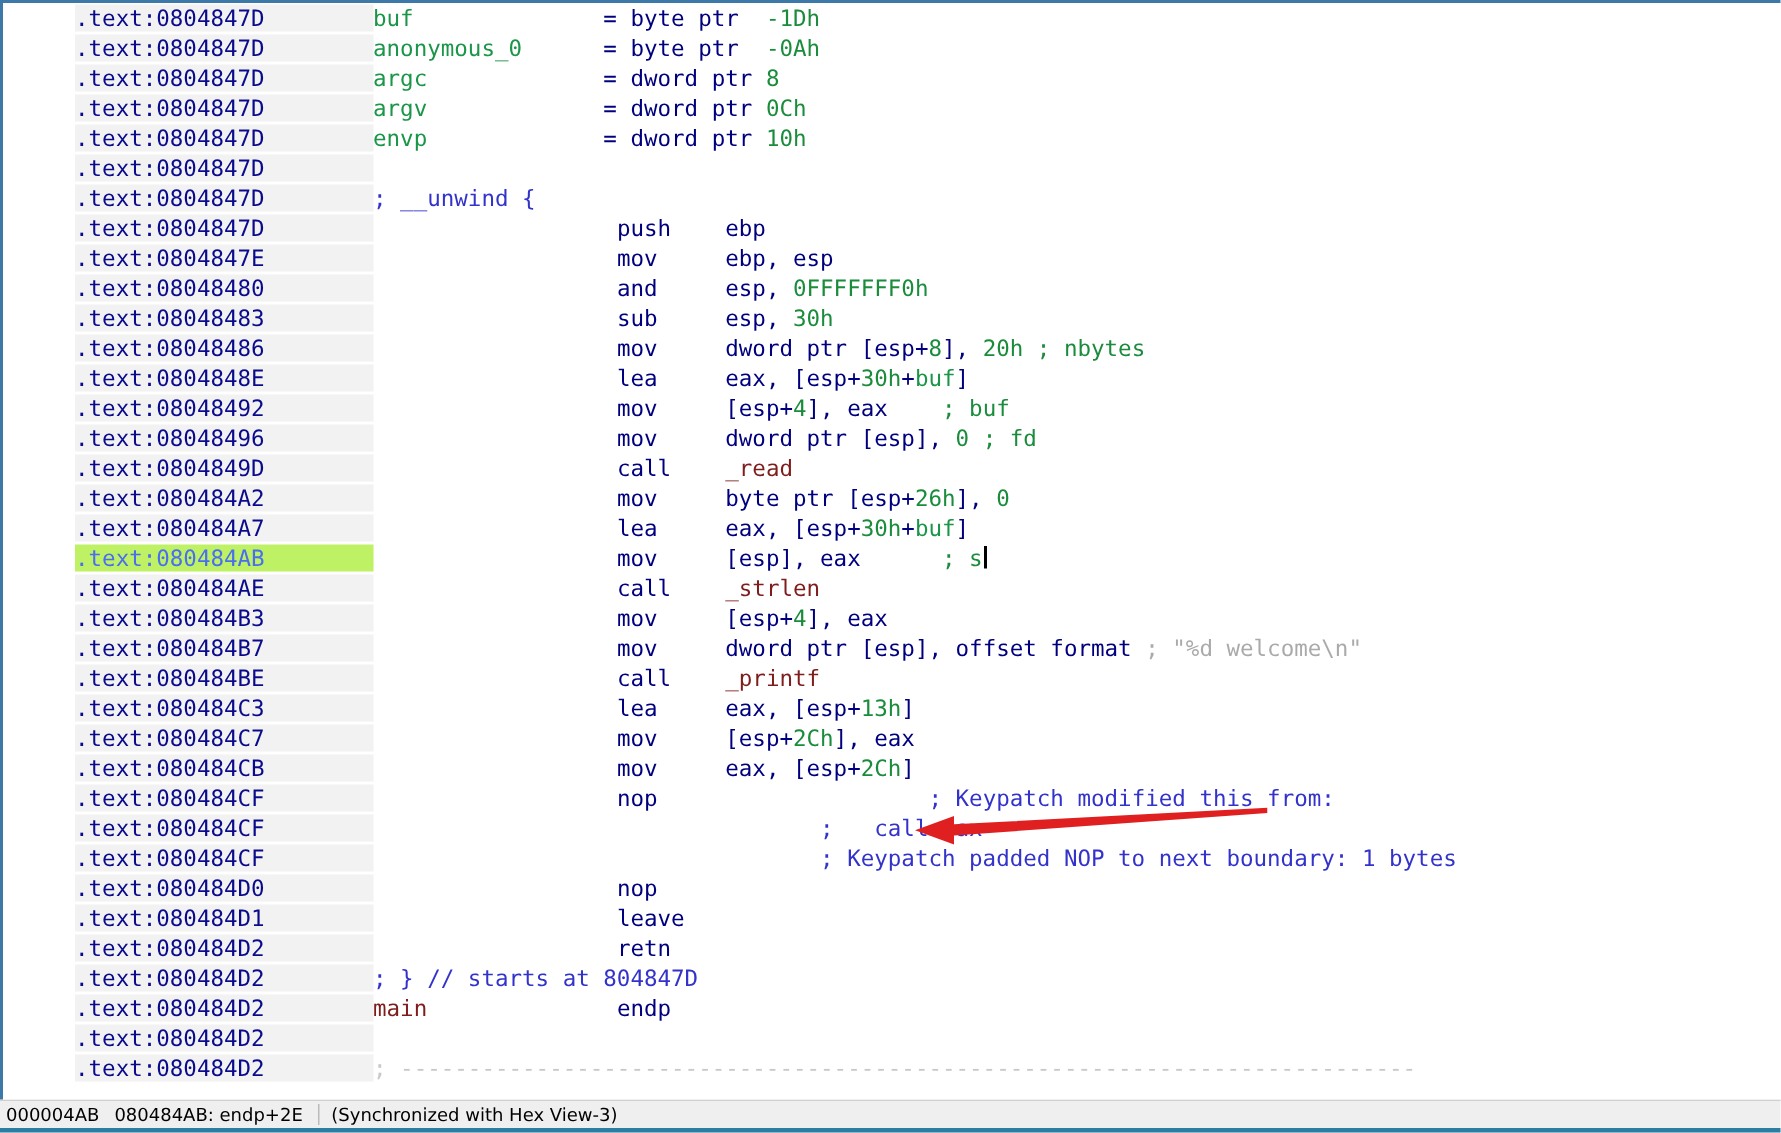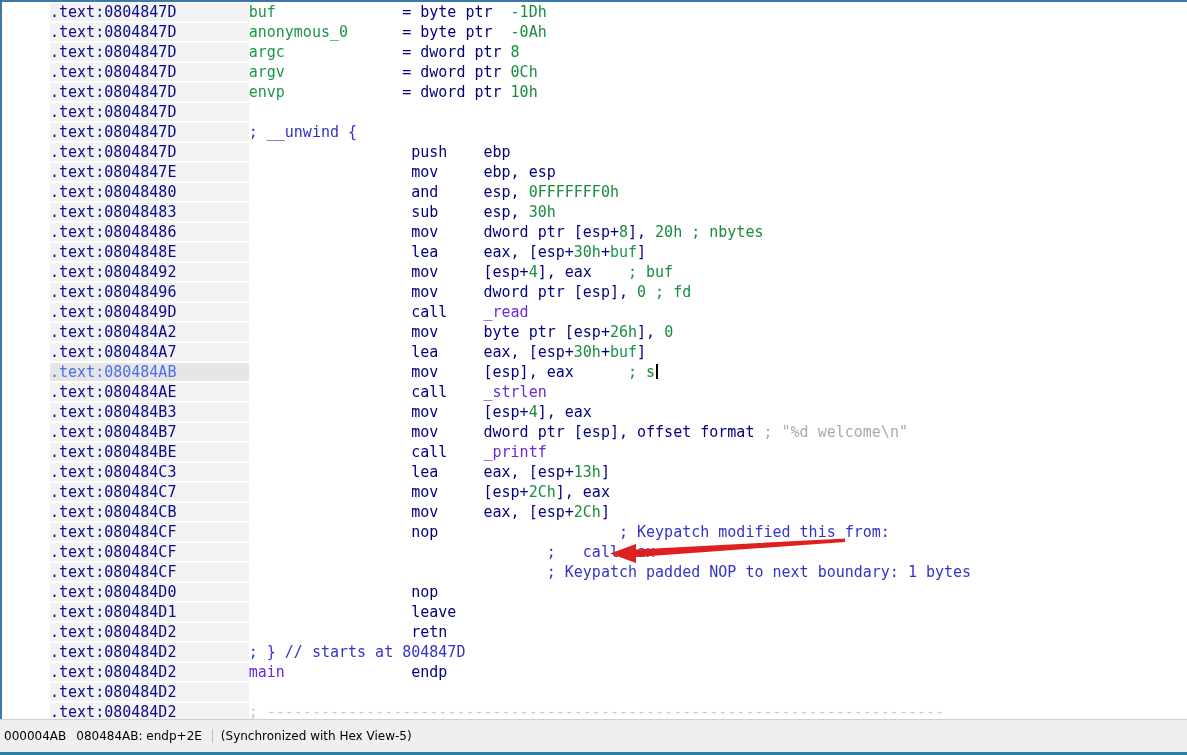--- a/index.html
+++ b/index.html
@@ -54,28 +54,28 @@
     letter-spacing: 0px;
   }
 
   
   .addr {
     color: #0a0a8c;
     background: #f2f2f2;
   }
   .code-line.current .addr {
     color: #4a6ef0;
-    background: #e5e5e5;
+    background: #bef264;
   }
 
   
   .var     { color: #1a9648; }   
   .num     { color: #1a8c3c; }   
   .kw      { color: #00007f; }   
-  .fn      { color: #6d28d9; }   
+  .fn      { color: #7f1d1d; }   
   .cmt     { color: #1a8c3c; text-align: right; }   
   .rcmt    { color: #3333cc; }   
   .str     { color: #aaaaaa; }   
   .sep     { color: #c8c8c8; }   
   .plain   { color: #00007f; }
 
   
   .caret {
     display: inline-block;
     width: 2px;
@@ -91,21 +91,21 @@
     left: 608px;
     top: 536px;
     width: 235px;
     height: 28px;
     pointer-events: none;
   }
 
   
   #status-bar {
     flex: 0 0 auto;
-    height: 36px;
+    height: 22px;
     background: #efefef;
     border-top: 1px solid #d0d0d0;
     border-bottom: 3px solid #2b7ea1;
     display: flex;
     align-items: center;
     font-family: "DejaVu Sans", "Liberation Sans", sans-serif;
     font-size: 12px;
     color: #000000;
     padding-left: 4px;
     box-sizing: border-box;
@@ -125,16 +125,16 @@
     <div id="code-listing"><div class="code-line"><span class="addr">.text:0804847D        </span><span class="var">buf              </span><span class="kw">= </span><span class="kw">byte ptr  </span><span class="num">-1Dh</span></div><div class="code-line"><span class="addr">.text:0804847D        </span><span class="var">anonymous_0      </span><span class="kw">= </span><span class="kw">byte ptr  </span><span class="num">-0Ah</span></div><div class="code-line"><span class="addr">.text:0804847D        </span><span class="var">argc             </span><span class="kw">= </span><span class="kw">dword ptr </span><span class="num">8</span></div><div class="code-line"><span class="addr">.text:0804847D        </span><span class="var">argv             </span><span class="kw">= </span><span class="kw">dword ptr </span><span class="num">0Ch</span></div><div class="code-line"><span class="addr">.text:0804847D        </span><span class="var">envp             </span><span class="kw">= </span><span class="kw">dword ptr </span><span class="num">10h</span></div><div class="code-line"><span class="addr">.text:0804847D        </span><span class="plain"></span></div><div class="code-line"><span class="addr">.text:0804847D        </span><span class="rcmt">; __unwind {</span></div><div class="code-line"><span class="addr">.text:0804847D        </span><span class="plain">                  </span><span class="kw">push    </span><span><span class="kw">ebp</span></span></div><div class="code-line"><span class="addr">.text:0804847E        </span><span class="plain">                  </span><span class="kw">mov     </span><span><span class="kw">ebp, esp</span></span></div><div class="code-line"><span class="addr">.text:08048480        </span><span class="plain">                  </span><span class="kw">and     </span><span><span class="kw">esp, </span><span class="num">0FFFFFFF0h</span></span></div><div class="code-line"><span class="addr">.text:08048483        </span><span class="plain">                  </span><span class="kw">sub     </span><span><span class="kw">esp, </span><span class="num">30h</span></span></div><div class="code-line"><span class="addr">.text:08048486        </span><span class="plain">                  </span><span class="kw">mov     </span><span><span class="kw">dword ptr [esp+</span><span class="num">8</span><span class="kw">], </span><span class="num">20h</span></span><span class="plain"> </span><span class="cmt">; nbytes</span></div><div class="code-line"><span class="addr">.text:0804848E        </span><span class="plain">                  </span><span class="kw">lea     </span><span><span class="kw">eax, [esp+</span><span class="num">30h</span><span class="kw">+</span><span class="var">buf</span><span class="kw">]</span></span></div><div class="code-line"><span class="addr">.text:08048492        </span><span class="plain">                  </span><span class="kw">mov     </span><span><span class="kw">[esp+</span><span class="num">4</span><span class="kw">], eax</span></span><span class="plain">    </span><span class="cmt">; buf</span></div><div class="code-line"><span class="addr">.text:08048496        </span><span class="plain">                  </span><span class="kw">mov     </span><span><span class="kw">dword ptr [esp], </span><span class="num">0</span></span><span class="plain"> </span><span class="cmt">; fd</span></div><div class="code-line"><span class="addr">.text:0804849D        </span><span class="plain">                  </span><span class="kw">call    </span><span class="fn">_read</span></div><div class="code-line"><span class="addr">.text:080484A2        </span><span class="plain">                  </span><span class="kw">mov     </span><span><span class="kw">byte ptr [esp+</span><span class="num">26h</span><span class="kw">], </span><span class="num">0</span></span></div><div class="code-line"><span class="addr">.text:080484A7        </span><span class="plain">                  </span><span class="kw">lea     </span><span><span class="kw">eax, [esp+</span><span class="num">30h</span><span class="kw">+</span><span class="var">buf</span><span class="kw">]</span></span></div><div class="code-line current"><span class="addr">.text:080484AB        </span><span class="plain">                  </span><span class="kw">mov     </span><span><span class="kw">[esp], eax</span></span><span class="plain">      </span><span class="cmt">; s</span><span class="caret"></span></div><div class="code-line"><span class="addr">.text:080484AE        </span><span class="plain">                  </span><span class="kw">call    </span><span class="fn">_strlen</span></div><div class="code-line"><span class="addr">.text:080484B3        </span><span class="plain">                  </span><span class="kw">mov     </span><span><span class="kw">[esp+</span><span class="num">4</span><span class="kw">], eax</span></span></div><div class="code-line"><span class="addr">.text:080484B7        </span><span class="plain">                  </span><span class="kw">mov     </span><span><span class="kw">dword ptr [esp], offset format </span></span><span class="str">; "%d welcome\n"</span></div><div class="code-line"><span class="addr">.text:080484BE        </span><span class="plain">                  </span><span class="kw">call    </span><span class="fn">_printf</span></div><div class="code-line"><span class="addr">.text:080484C3        </span><span class="plain">                  </span><span class="kw">lea     </span><span><span class="kw">eax, [esp+</span><span class="num">13h</span><span class="kw">]</span></span></div><div class="code-line"><span class="addr">.text:080484C7        </span><span class="plain">                  </span><span class="kw">mov     </span><span><span class="kw">[esp+</span><span class="num">2Ch</span><span class="kw">], eax</span></span></div><div class="code-line"><span class="addr">.text:080484CB        </span><span class="plain">                  </span><span class="kw">mov     </span><span><span class="kw">eax, [esp+</span><span class="num">2Ch</span><span class="kw">]</span></span></div><div class="code-line"><span class="addr">.text:080484CF        </span><span class="plain">                  </span><span class="kw">nop     </span><span></span><span class="plain">               </span><span class="rcmt">; Keypatch modified this from:</span></div><div class="code-line"><span class="addr">.text:080484CF        </span><span class="plain">                                 </span><span class="rcmt">;   call eax</span></div><div class="code-line"><span class="addr">.text:080484CF        </span><span class="plain">                                 </span><span class="rcmt">; Keypatch padded NOP to next boundary: 1 bytes</span></div><div class="code-line"><span class="addr">.text:080484D0        </span><span class="plain">                  </span><span class="kw">nop     </span><span></span></div><div class="code-line"><span class="addr">.text:080484D1        </span><span class="plain">                  </span><span class="kw">leave   </span><span></span></div><div class="code-line"><span class="addr">.text:080484D2        </span><span class="plain">                  </span><span class="kw">retn    </span><span></span></div><div class="code-line"><span class="addr">.text:080484D2        </span><span class="rcmt">; } // starts at 804847D</span></div><div class="code-line"><span class="addr">.text:080484D2        </span><span class="fn">main              </span><span class="kw">endp</span></div><div class="code-line"><span class="addr">.text:080484D2        </span><span class="plain"></span></div><div class="code-line"><span class="addr">.text:080484D2        </span><span class="sep">; ---------------------------------------------------------------------------</span></div></div>
 
     <svg id="annotation-arrow" viewBox="0 0 235 28" xmlns="http://www.w3.org/2000/svg">
       <polygon points="0,15.5 26,6 26,11.5 235,0.5 235,4 26,19 26,25" fill="#e02020"></polygon>
     </svg>
   </div>
 
   <div id="status-bar">
     <span class="seg">000004AB</span>
     <span class="seg">080484AB: endp+2E</span>
-    <span class="seg sync">(Synchronized with Hex View-5)</span>
+    <span class="seg sync">(Synchronized with Hex View-3)</span>
   </div>
 
 </div>
 
 </body></html>

